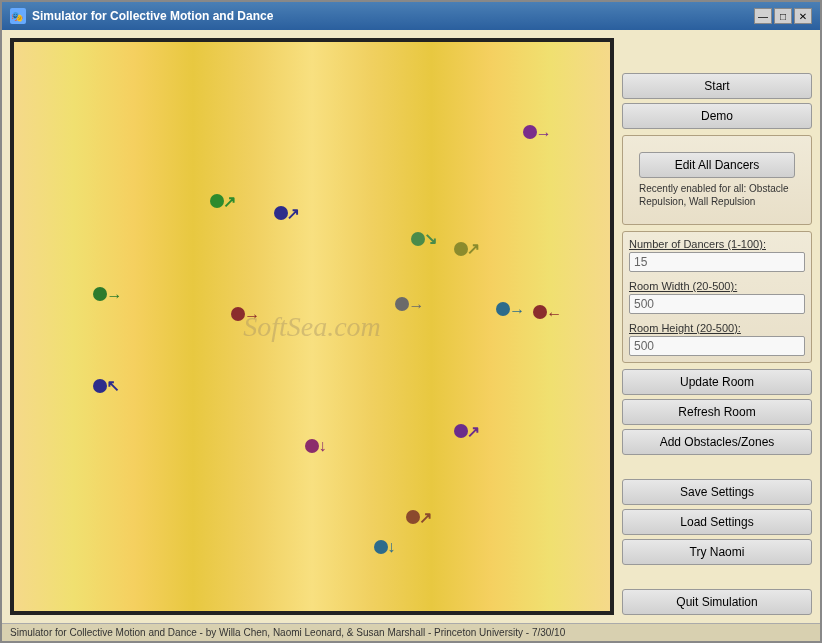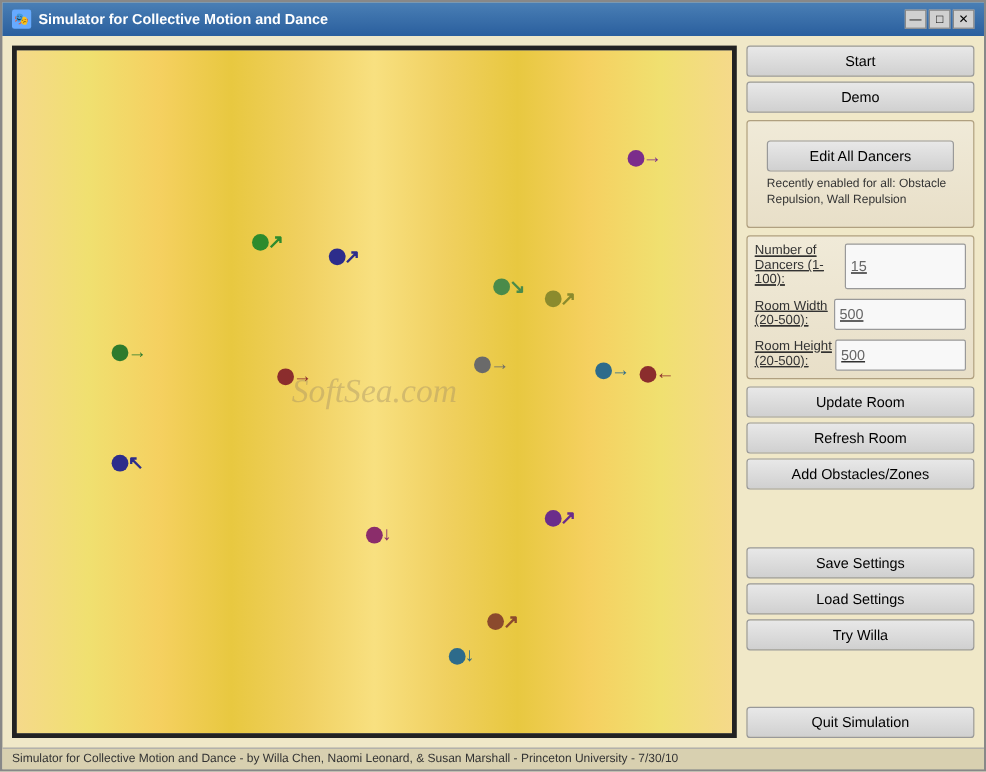--- a/index.html
+++ b/index.html
@@ -92,20 +92,21 @@
       white-space: nowrap;
       pointer-events: none;
       text-align: right;
     }
     .sidebar {
       width: 190px;
       display: flex;
       flex-direction: column;
       gap: 6px;
       flex-shrink: 0;
+      margin-top: 35px;
     }
     .btn {
       width: 100%;
       padding: 5px 8px;
       background: linear-gradient(to bottom, #e8e8e8, #d0d0d0);
       border: 1px solid #999;
       border-radius: 3px;
       cursor: pointer;
       font-size: 12px;
       text-align: center;
@@ -149,22 +150,21 @@
       width: 100%;
       padding: 2px 4px;
       border: 1px solid #999;
       background: #f8f8f8;
       font-size: 12px;
       color: #666;
       border-radius: 2px;
     }
     .field-row {
       display: flex;
-      flex-direction: row;
-      text-decoration: underline;
+      flex-direction: column;
     }
     .status-bar {
       background: #d8d0b0;
       border-top: 1px solid #aaa;
       padding: 3px 8px;
       font-size: 10px;
       color: #333;
       flex-shrink: 0;
     }
     .spacer { flex: 1; }
@@ -281,21 +281,21 @@
         <button class="btn">Update Room</button>
         <button class="btn">Refresh Room</button>
         <button class="btn">Add Obstacles/Zones</button>
       </div>
 
       <div class="spacer"></div>
 
       <div class="btn-group">
         <button class="btn">Save Settings</button>
         <button class="btn">Load Settings</button>
-        <button class="btn">Try Willa</button>
+        <button class="btn">Try Naomi</button>
       </div>
 
       <div class="spacer"></div>
 
       <button class="btn">Quit Simulation</button>
     </div>
   </div>
 
   <div class="status-bar">
     <span>Simulator for Collective Motion and Dance - by Willa Chen, Naomi Leonard, &amp; Susan Marshall - Princeton University - 7/30/10</span>

